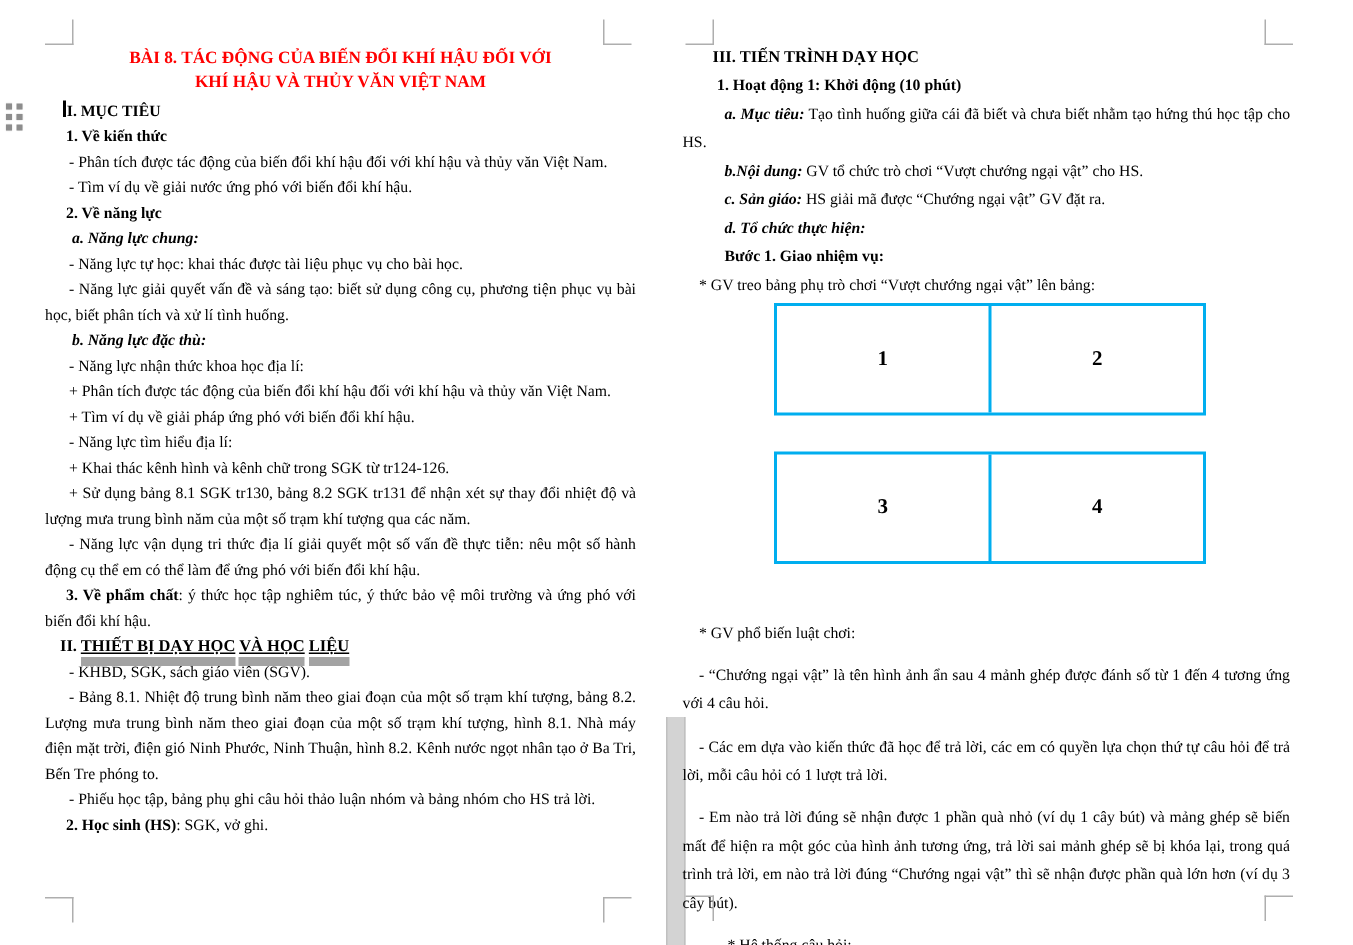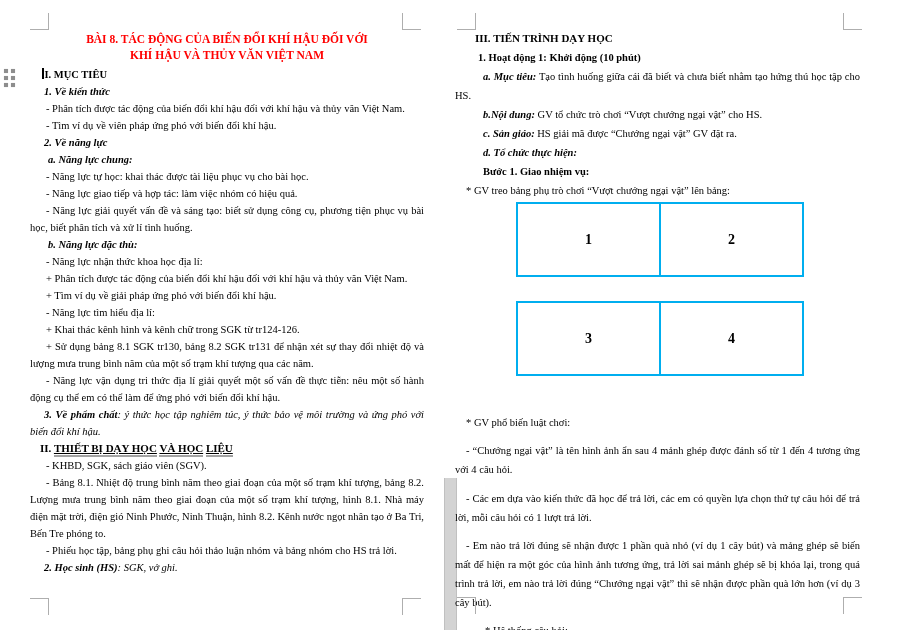--- a/index.html
+++ b/index.html
@@ -25,49 +25,48 @@
     grid-template-columns:4px 4px;grid-template-rows:4px 4px 4px;gap:3px;cursor:grab;}
   .drag-handle i{background:#8d8d8d;width:4px;height:4px;box-shadow:0 0 1px #bbb;}
   
   .p{margin:0;font-size:10.5px;line-height:17px;text-align:justify;}
   .page-right .p{line-height:19px;}
   .title{margin:0;font-size:11.5px;line-height:16px;font-weight:bold;text-align:center;color:#ff0000;text-indent:0;}
   .title.last{margin-bottom:3px;}
   .b{font-weight:bold;}
   .bi{font-weight:bold;font-style:italic;}
   .h1head{font-size:11px;font-weight:bold;}.in10{text-indent:10px;}.in11{text-indent:11px;}
-  .in12{text-indent:12px;}.in14{text-indent:14px;font-style:italic;}.in16{text-indent:16px;}
+  .in12{text-indent:12px;}.in14{text-indent:14px;}.in16{text-indent:16px;}
   .in18{text-indent:18px;}.in20{text-indent:20px;}.in23{text-indent:23px;}
   .in28{text-indent:28px;}.in30{text-indent:30px;}
   .mt37{margin-top:37px;}.mt9{margin-top:9px;}.mt10{margin-top:10px;}
   .caret{display:inline-block;width:1.5px;height:11px;background:#000;margin-right:1px;vertical-align:-1px;}
-  .useg{text-decoration:underline;border-bottom:2px solid #a3a3a3;padding-bottom:0.5px;}
+  .useg{text-decoration:underline;border-bottom:6px solid #a3a3a3;padding-bottom:0.5px;}
   
   .board-row{margin:2px 0 0 61px;width:288px;height:75px;border:2px solid #00aeef;
     display:flex;box-sizing:border-box;background:#fff;}
   .board-row.second{margin-top:24px;}
   .board-cell{flex:1;display:flex;align-items:center;justify-content:center;
     font-weight:bold;font-size:14px;font-family:"Liberation Serif","DejaVu Serif",serif;}
   .board-cell + .board-cell{border-left:2px solid #00aeef;}
 </style>
 </head>
 <body>
 
 <div class="page page-left">
   <p class="title">BÀI 8. TÁC ĐỘNG CỦA BIẾN ĐỔI KHÍ HẬU ĐỐI VỚI</p>
   <p class="title last">KHÍ HẬU VÀ THỦY VĂN VIỆT NAM</p>
 
   <p class="p in12"><span class="caret"></span><span class="b">I. MỤC TIÊU</span></p>
   <p class="p in14"><span class="b">1. Về kiến thức</span></p>
   <p class="p in16">- Phân tích được tác động của biến đổi khí hậu đối với khí hậu và thủy văn Việt Nam.</p>
-  <p class="p in16">- Tìm ví dụ về viên pháp ứng phó với biến đổi khí hậu.</p>
+  <p class="p in16">- Tìm ví dụ về giải nước ứng phó với biến đổi khí hậu.</p>
   <p class="p in14"><span class="b">2. Về năng lực</span></p>
   <p class="p in18"><span class="bi">a. Năng lực chung:</span></p>
   <p class="p in16">- Năng lực tự học: khai thác được tài liệu phục vụ cho bài học.</p>
-  <p class="p in16">- Năng lực giao tiếp và hợp tác: làm việc nhóm có hiệu quả.</p>
   <p class="p in16">- Năng lực giải quyết vấn đề và sáng tạo: biết sử dụng công cụ, phương tiện phục vụ bài học, biết phân tích và xử lí tình huống.</p>
   <p class="p in18"><span class="bi">b. Năng lực đặc thù:</span></p>
   <p class="p in16">- Năng lực nhận thức khoa học địa lí:</p>
   <p class="p in16">+ Phân tích được tác động của biến đổi khí hậu đối với khí hậu và thủy văn Việt Nam.</p>
   <p class="p in16">+ Tìm ví dụ về giải pháp ứng phó với biến đổi khí hậu.</p>
   <p class="p in16">- Năng lực tìm hiểu địa lí:</p>
   <p class="p in16">+ Khai thác kênh hình và kênh chữ trong SGK từ tr124-126.</p>
   <p class="p in16">+ Sử dụng bảng 8.1 SGK tr130, bảng 8.2 SGK tr131 để nhận xét sự thay đổi nhiệt độ và lượng mưa trung bình năm của một số trạm khí tượng qua các năm.</p>
   <p class="p in16">- Năng lực vận dụng tri thức địa lí giải quyết một số vấn đề thực tiễn: nêu một số hành động cụ thể em có thể làm để ứng phó với biến đổi khí hậu.</p>
   <p class="p in14"><span class="b">3. Về phẩm chất</span><span>: ý thức học tập nghiêm túc, ý thức bảo vệ môi trường và ứng phó với biến đổi khí hậu.</span></p>

